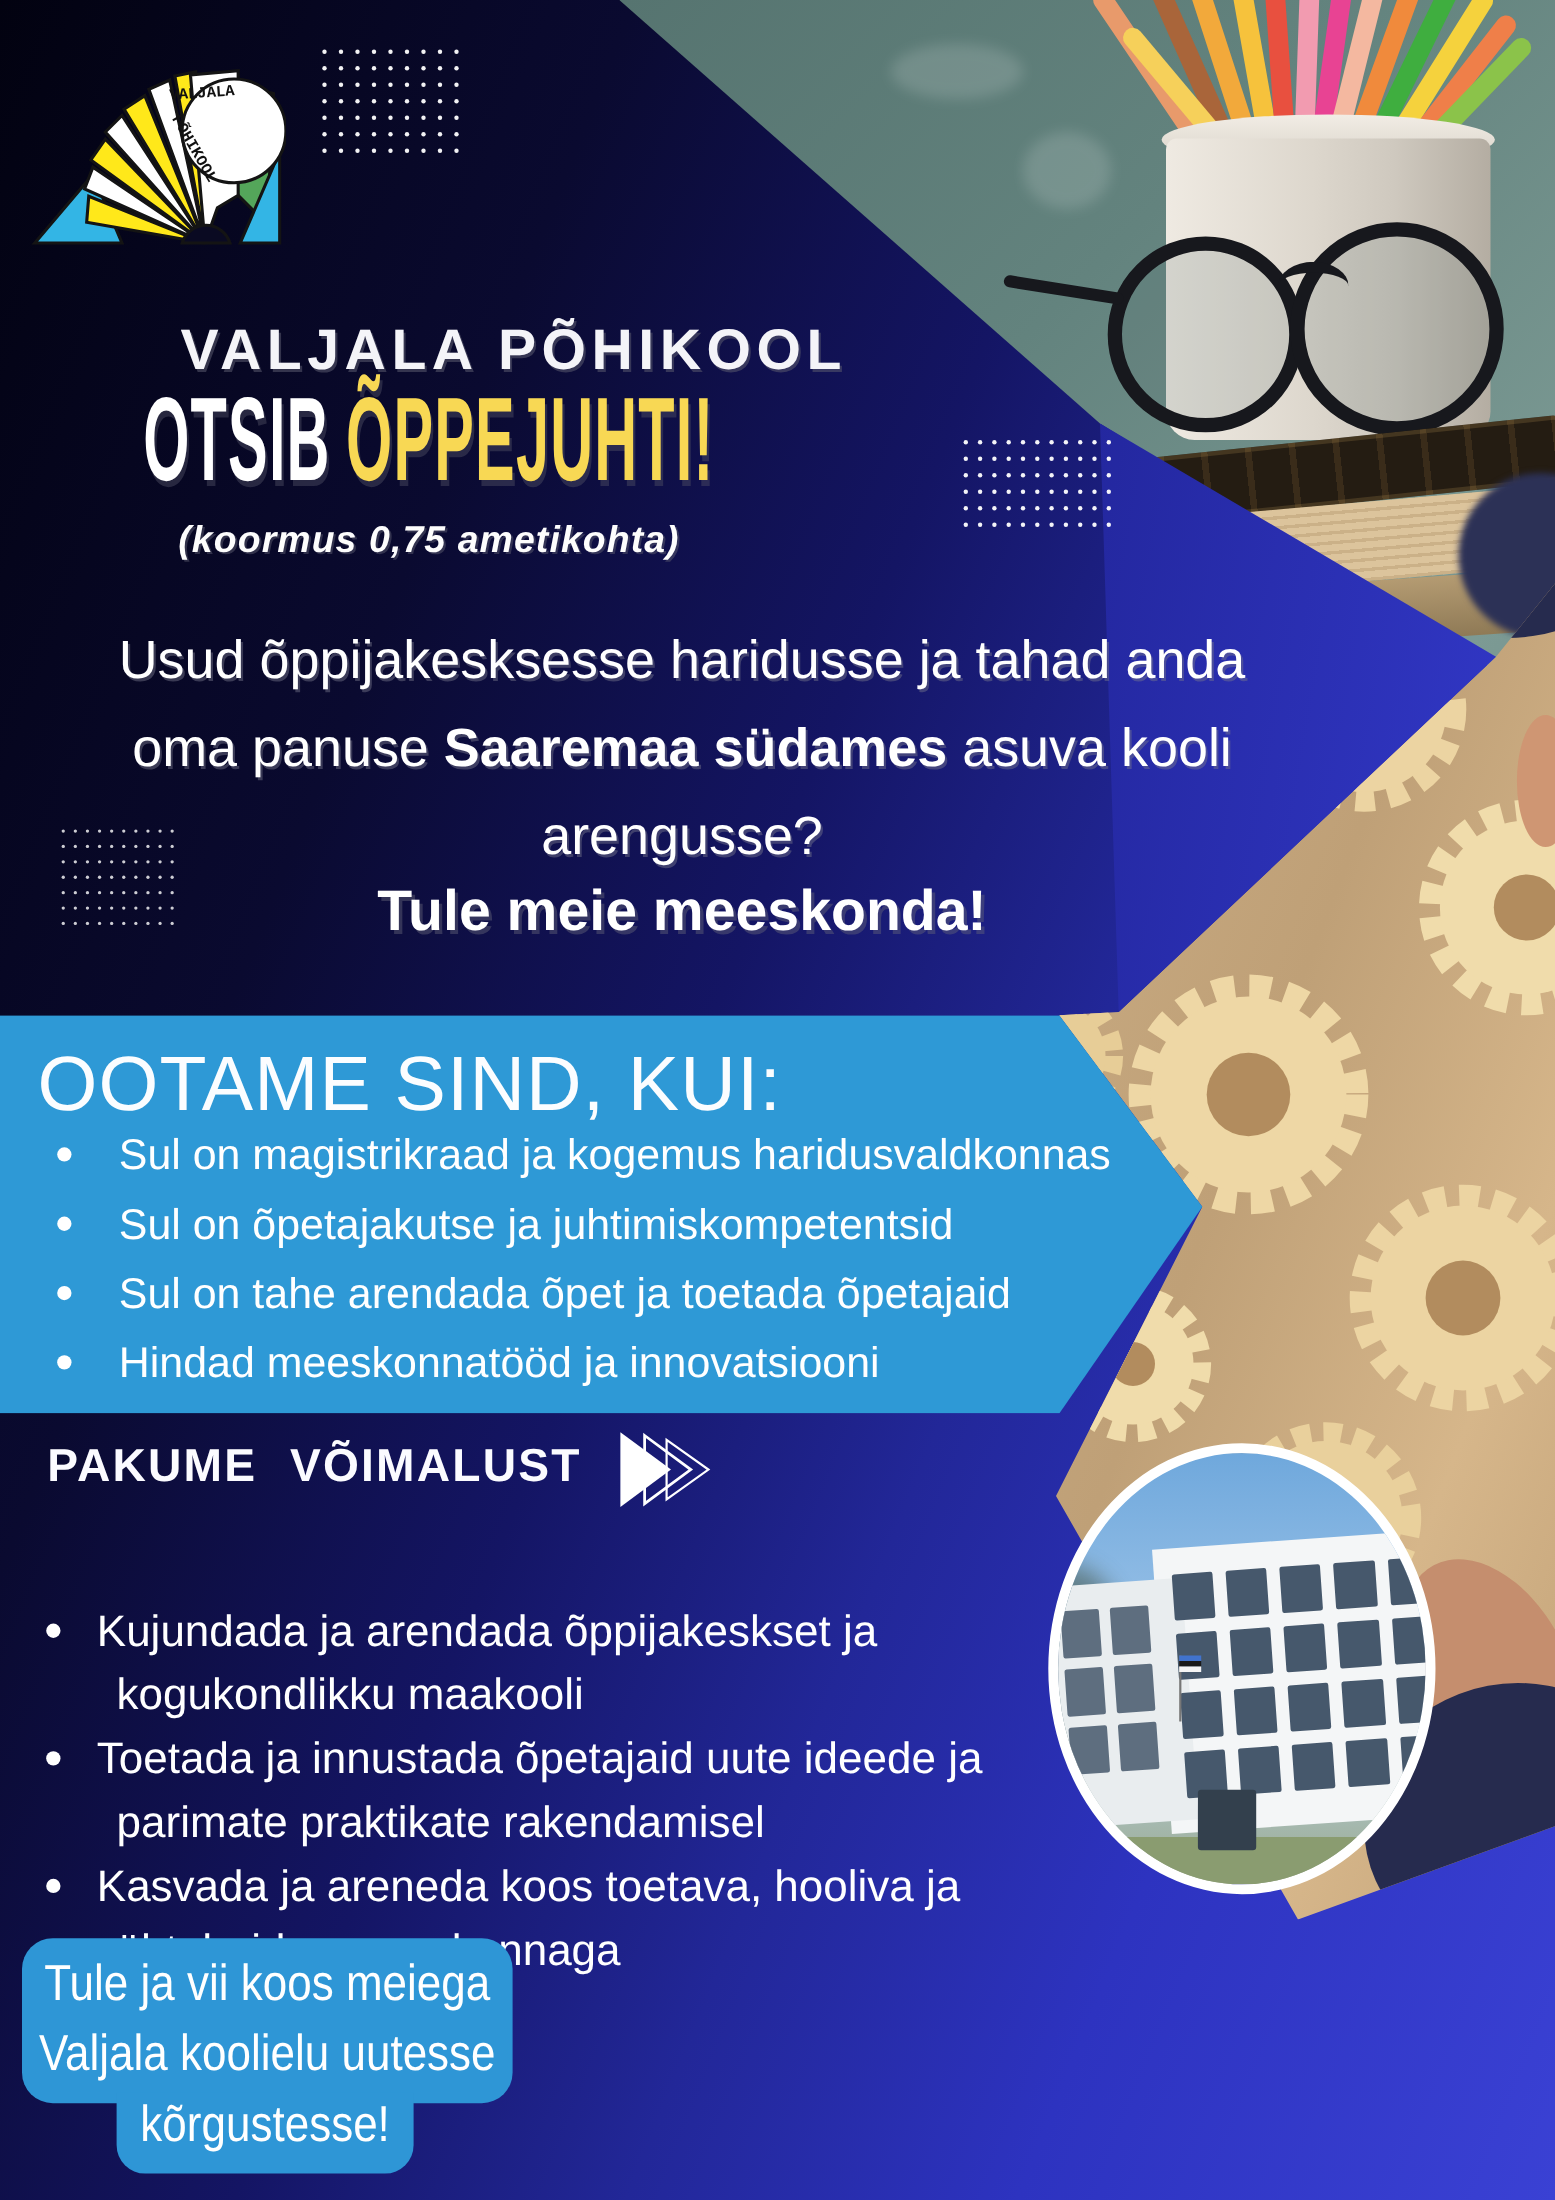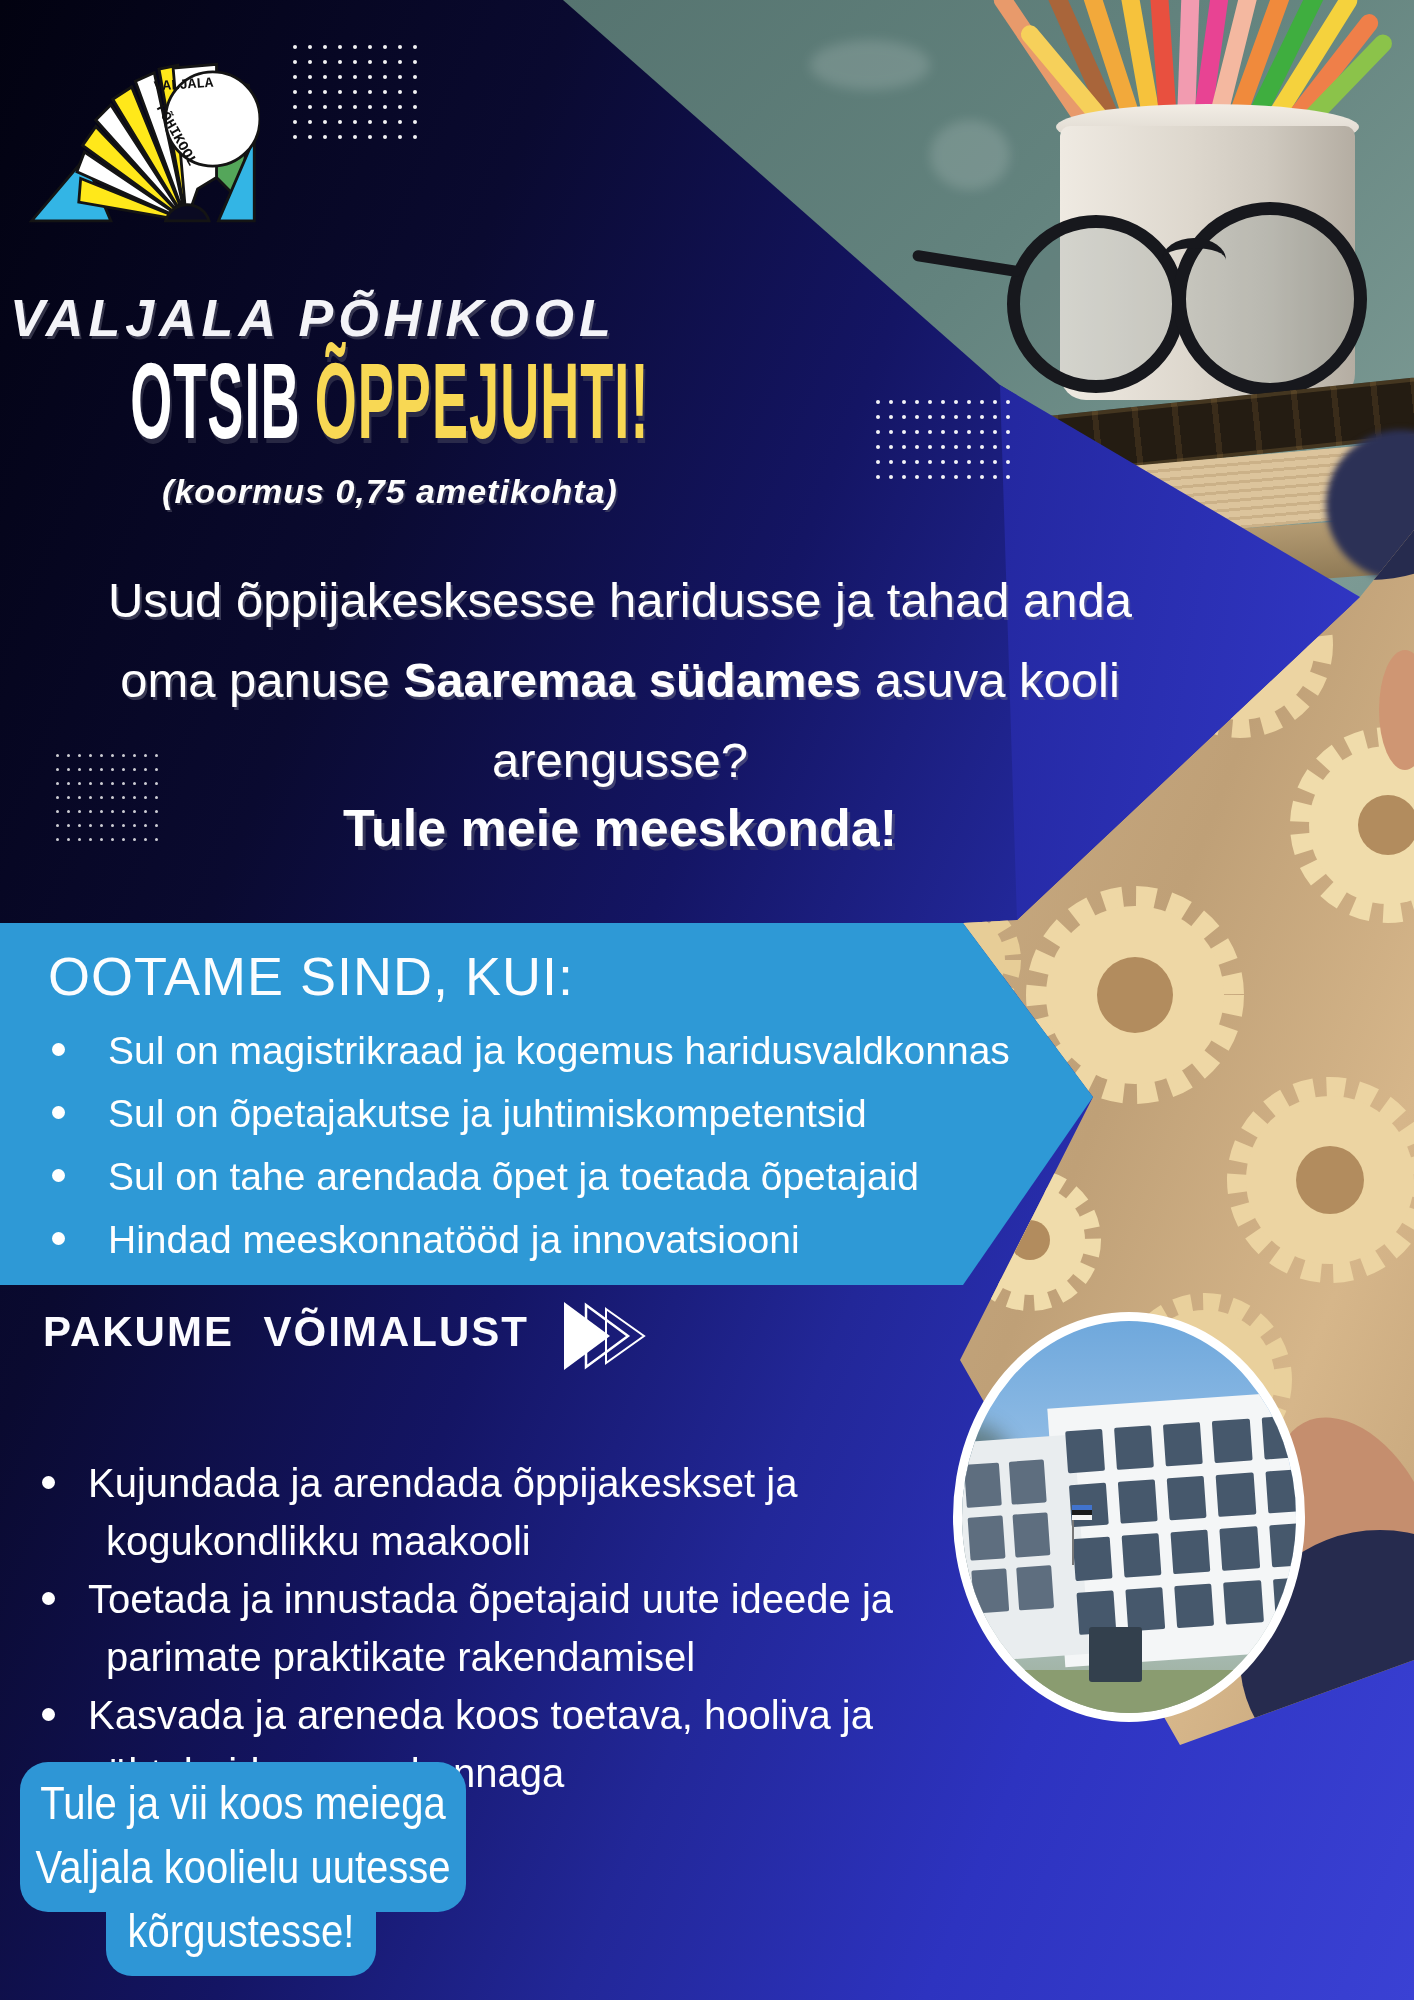--- a/index.html
+++ b/index.html
@@ -31,39 +31,39 @@
   
   .wedge{left:990px;top:380px;width:380px;height:545px;
     clip-path:polygon(10px 5px,370px 217px,27px 540px);
     background:linear-gradient(100deg,#23279e,#3238c8);}
   
   .dots{display:grid;}
   .dots span{border-radius:50%;background:#fff;}
   .dots-a{left:293px;top:45px;grid-template-columns:repeat(9,4px);grid-template-rows:repeat(7,4px);gap:11px;opacity:.95;}
   .dots-b{left:876px;top:400px;grid-template-columns:repeat(11,4px);grid-template-rows:repeat(6,4px);gap:11px 9px;opacity:.95;}
   .dots-c{left:56px;top:754px;grid-template-columns:repeat(10,3px);grid-template-rows:repeat(7,3px);gap:11px 8px;opacity:.8;}
-  .title-block{left:10px;top:288px;width:760px;text-align:left;font-style:italic;}
+  .title-block{left:10px;top:288px;width:760px;text-align:right;}
   .school-name{font-size:52px;font-weight:800;letter-spacing:5px;color:#f4f4f8;text-shadow:2px 3px 0 rgba(90,90,110,.55);}
   .headline{position:absolute;left:10px;top:352px;width:760px;display:flex;justify-content:center;}
   .headline-inner{transform:scale(.54,1.08);transform-origin:center bottom;white-space:nowrap;
     font-size:100px;line-height:104px;font-weight:900;letter-spacing:2px;text-shadow:4px 5px 0 rgba(80,80,100,.45);}
   .headline-yellow{color:#f8d854;margin-left:26px;}
   .workload{position:absolute;left:10px;top:472px;width:760px;text-align:center;
     font-size:34px;font-style:italic;font-weight:600;letter-spacing:1px;color:#fdfdfd;text-shadow:2px 2px 0 rgba(90,90,110,.5);}
   
   .intro-block{left:30px;top:560px;width:1180px;text-align:center;font-size:49px;font-weight:500;}
   .intro-line{line-height:80px;text-shadow:2px 3px 0 rgba(120,120,140,.45);}
   .intro-bold{font-weight:800;}
   .cta{position:absolute;left:30px;top:798px;width:1180px;text-align:center;
     font-size:52px;font-weight:800;text-shadow:3px 4px 0 rgba(100,100,120,.45);}
   
   .band{left:0;top:923px;width:1093px;height:362px;
     clip-path:polygon(0 0,963px 0,1093px 174px,963px 362px,0 362px);
     background:#2e99d6;}
-  .band-heading{position:absolute;left:48px;top:22px;font-size:54px;font-weight:400;letter-spacing:1px;color:#fbfdff;}
+  .band-heading{position:absolute;left:34px;top:22px;font-size:70px;font-weight:400;letter-spacing:1px;color:#fbfdff;}
   .band-list{position:absolute;left:0;top:96px;width:1060px;list-style:none;margin:0;padding:0;}
   .band-list li{position:relative;padding-left:108px;font-size:39px;line-height:63px;color:#fff;}
   .band-list .dot{position:absolute;left:52px;top:24px;width:13px;height:13px;border-radius:50%;background:#fff;}
   
   .offer-heading{left:43px;top:1308px;font-size:42px;font-weight:800;letter-spacing:2px;word-spacing:16px;color:#fbfbff;}
   .arrow-icon{left:558px;top:1296px;}
   .offer-list{left:0;top:1454px;width:1100px;list-style:none;margin:0;padding:0;}
   .offer-list li{position:relative;}
   .offer-l1{position:relative;padding-left:88px;font-size:40px;line-height:58px;}
   .offer-l1 .dot{position:absolute;left:42px;top:22px;width:13px;height:13px;border-radius:50%;background:#fff;}

